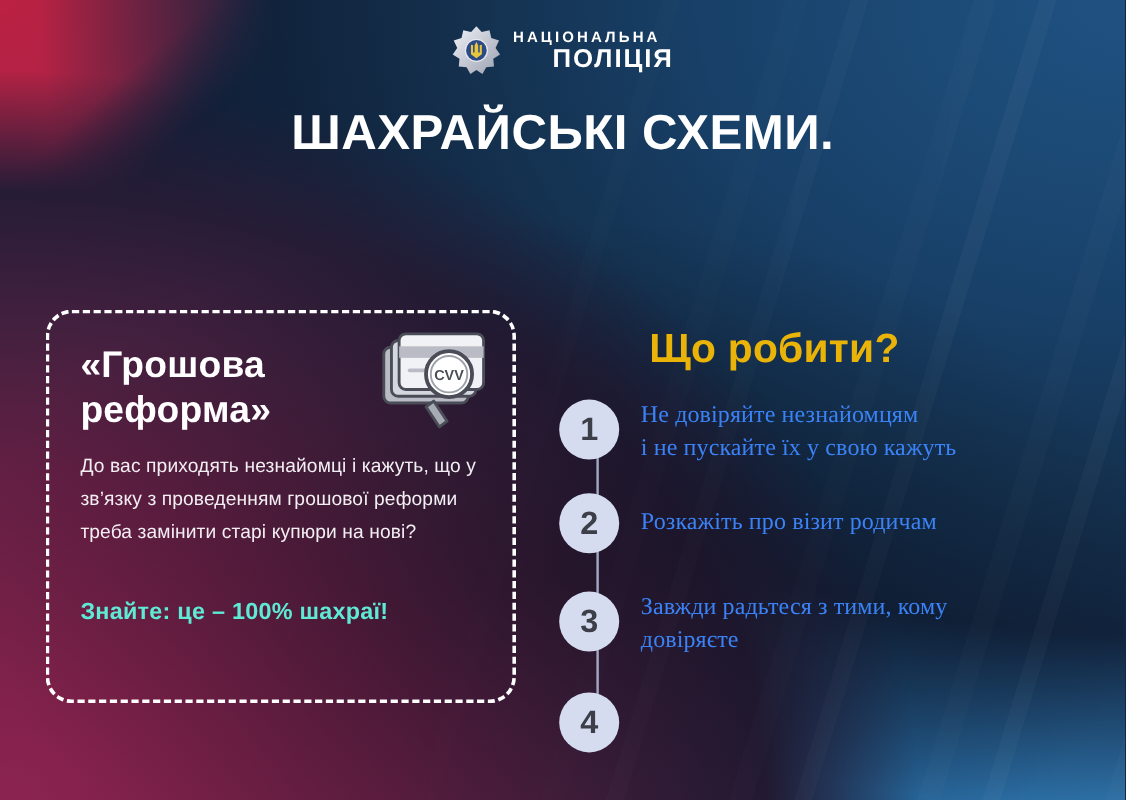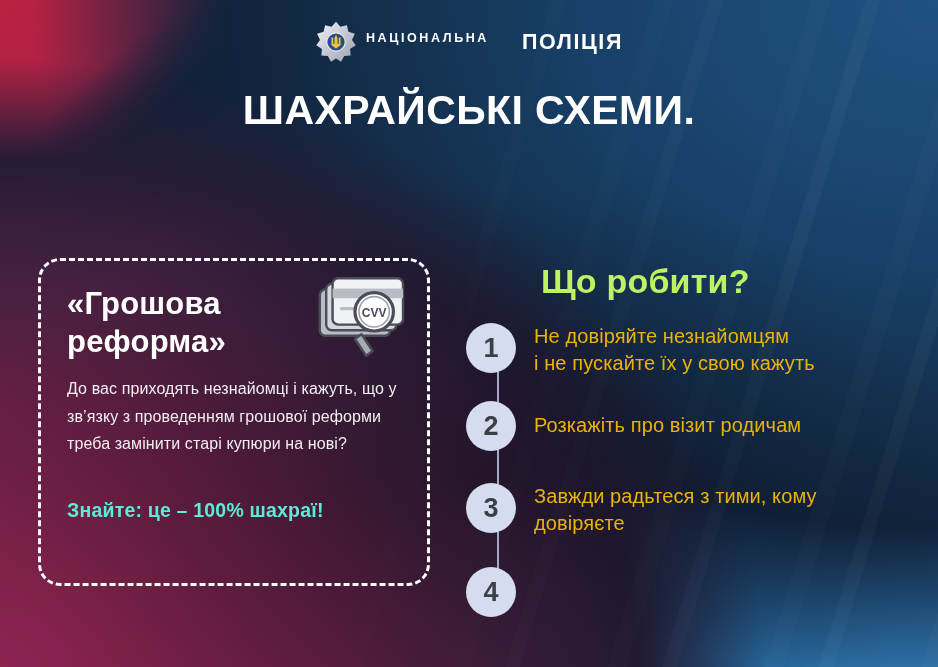--- a/index.html
+++ b/index.html
@@ -79,21 +79,21 @@
     width: 938px;
     display: flex;
     justify-content: center;
     align-items: center;
     gap: 9px;
     z-index: 5;
   }
   .logo-badge { width: 42px; height: 42px; display: block; flex: 0 0 auto; }
   .logo-words {
     display: flex;
-    flex-direction: row;
+    flex-direction: column;
     justify-content: center;
     color: #ffffff;
   }
   .logo-line1 {
     font-size: 12.5px;
     font-weight: bold;
     letter-spacing: 2.6px;
     line-height: 14px;
   }
   .logo-line2 {
@@ -170,25 +170,25 @@
 
   
   .steps-wrap {
     position: absolute;
     left: 466px;
     top: 258px;
     width: 452px;
     z-index: 4;
   }
   .steps-heading {
-    color: #bef264;
+    color: #eab308;
     font-weight: bold;
     font-size: 34px;
     line-height: 40px;
-    margin: 3px 0 22px 75px;
+    margin: 13px 0 22px 75px;
     letter-spacing: 0.2px;
   }
   .steps-list {
     position: relative;
   }
   .step-line {
     position: absolute;
     left: 31px;
     top: 46px;
     bottom: 42px;
@@ -214,25 +214,26 @@
     background: #d5dcf0;
     color: #3c3f48;
     font-weight: bold;
     font-size: 27px;
     display: flex;
     align-items: center;
     justify-content: center;
     z-index: 2;
   }
   .step-text {
-    color: #eab308;
+    color: #3b82f6;
     font-size: 20px;
     line-height: 26.5px;
     padding-top: 11px;
     letter-spacing: 0.1px;
+    font-family: Liberation Serif, serif;
   }
   .step-text b { font-weight: bold; }
   .step-1 .step-text { padding-top: 0px; }
   .step-2 .step-text { padding-top: 11px; }
   .step-3 .step-text { padding-top: 0px; }
   .step-4 .step-text { padding-top: 0px; }
   .step-2 { margin-bottom: 20px; }
   .step-3 { margin-bottom: 22px; }
 </style>
 </head>

